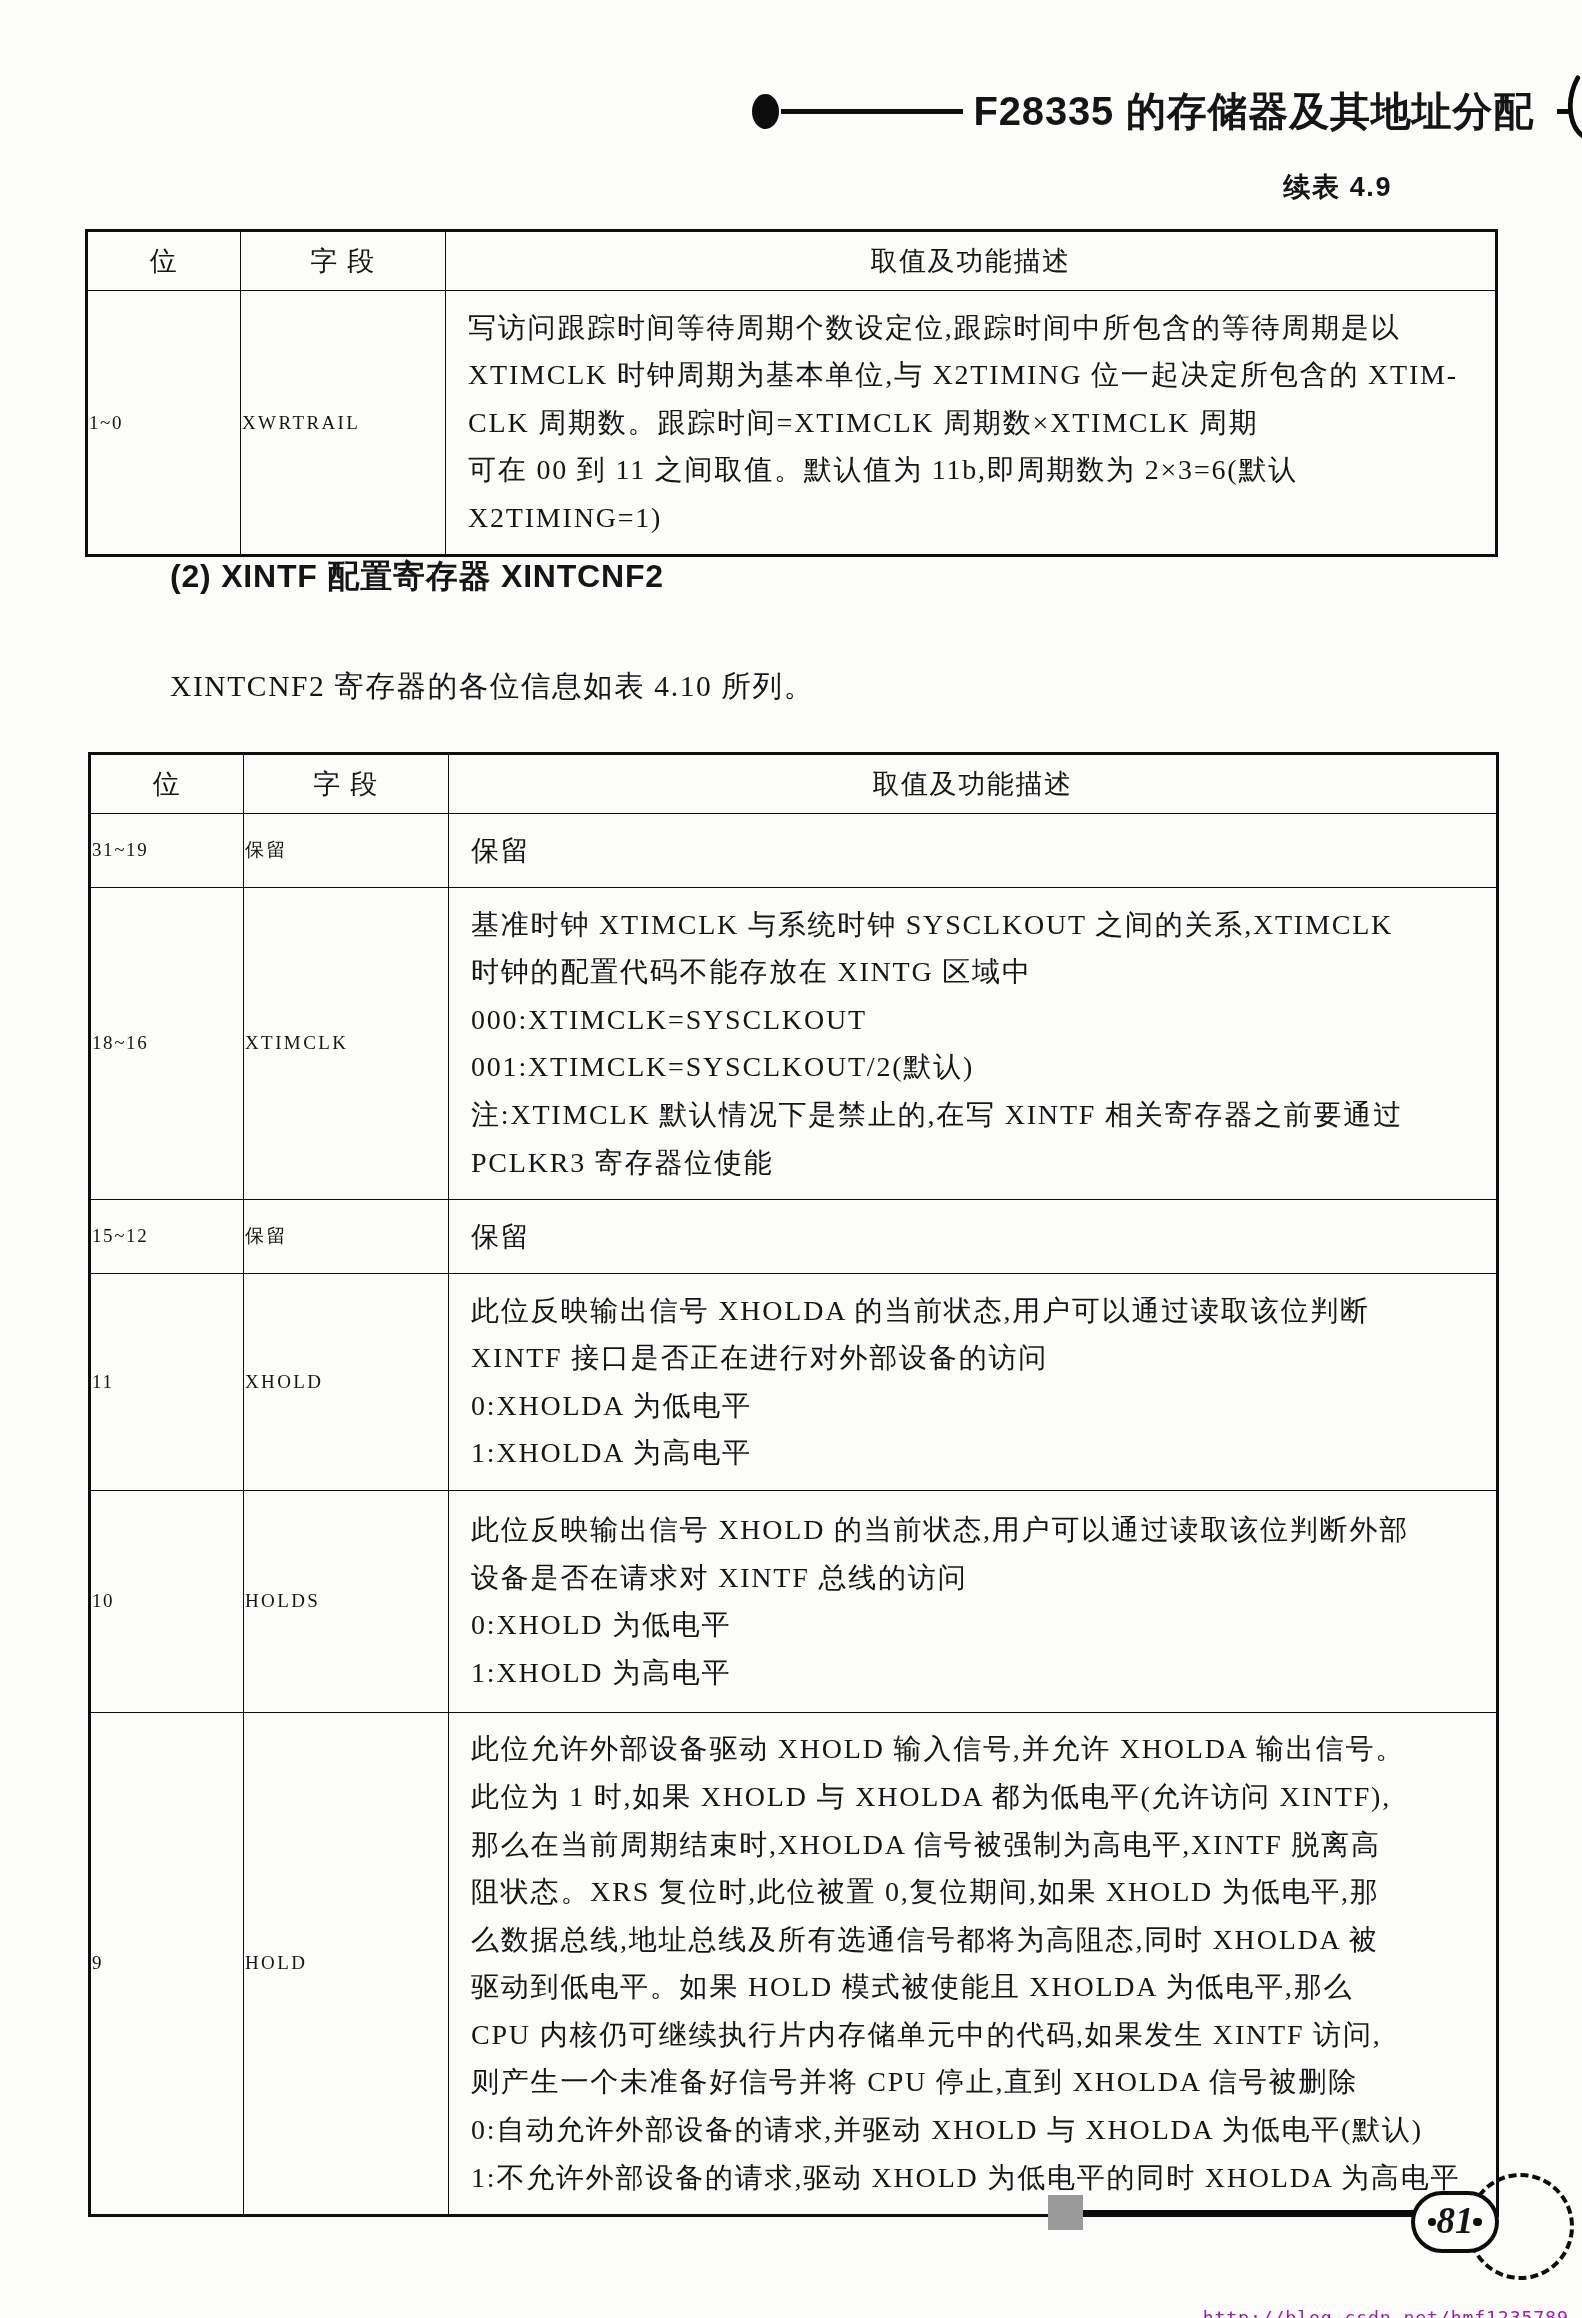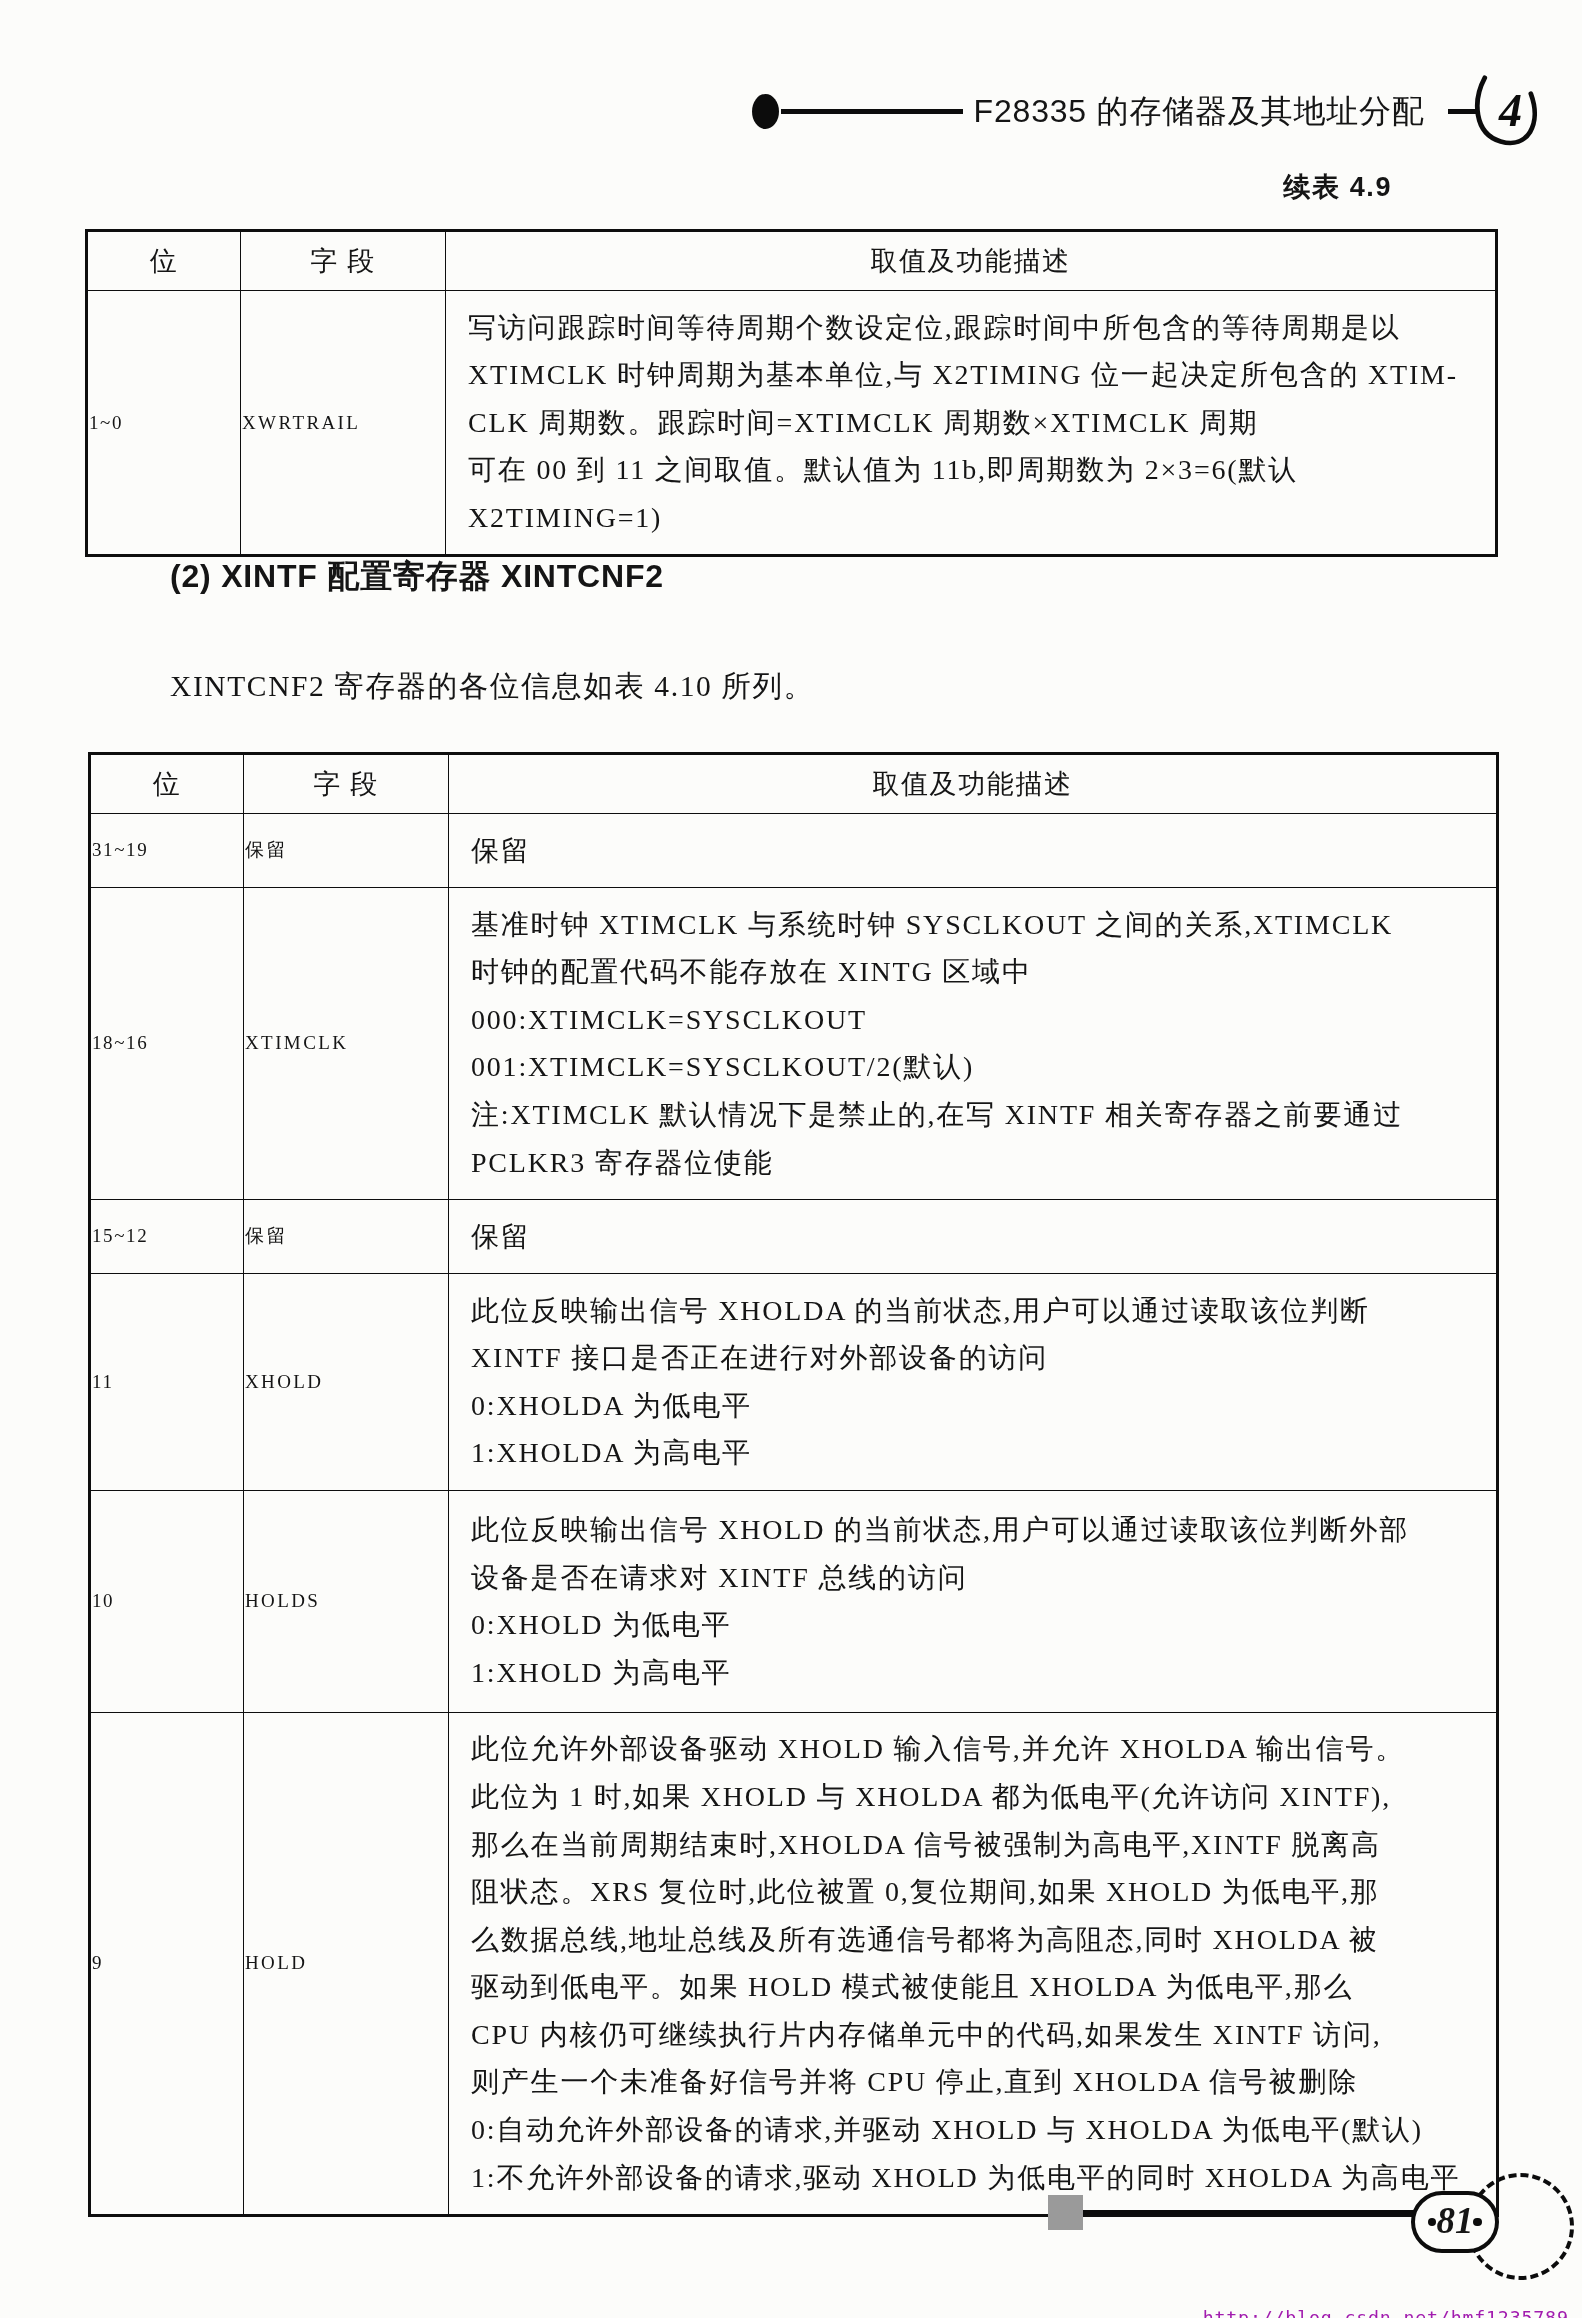--- a/index.html
+++ b/index.html
@@ -14,21 +14,21 @@
   
   .page-header{
     position:absolute;top:83px;left:752px;right:41px;height:57px;
     display:flex;align-items:center;
   }
   .hdr-bullet{flex:none;width:27px;height:35px;background:#0c0c0c;border-radius:50%;}
   .hdr-line{flex:none;width:182px;height:5.6px;background:#0c0c0c;margin-left:1.6px;}
   .hdr-title{
     flex:none;margin:0 23px 0 11px;
     font-family:"Liberation Sans","DejaVu Sans",sans-serif;
-    font-weight:normal;font-size:32px;letter-spacing:0.8px;white-space:nowrap;
+    font-weight:bold;font-size:40px;letter-spacing:0.8px;white-space:nowrap;
   }
   .hdr-dash{flex:1;height:5.6px;background:#0c0c0c;min-width:14.3px;margin-right:-6.4px;}
   .chapter-orn{flex:none;width:70px;height:78px;}
   .chapter-orn text{
     font-family:"Liberation Serif","DejaVu Serif",serif;
     font-style:italic;font-weight:bold;font-size:58px;fill:#0c0c0c;
   }
   .continued{
     position:absolute;top:169px;right:191px;
     font-family:"Liberation Sans","DejaVu Sans",sans-serif;

